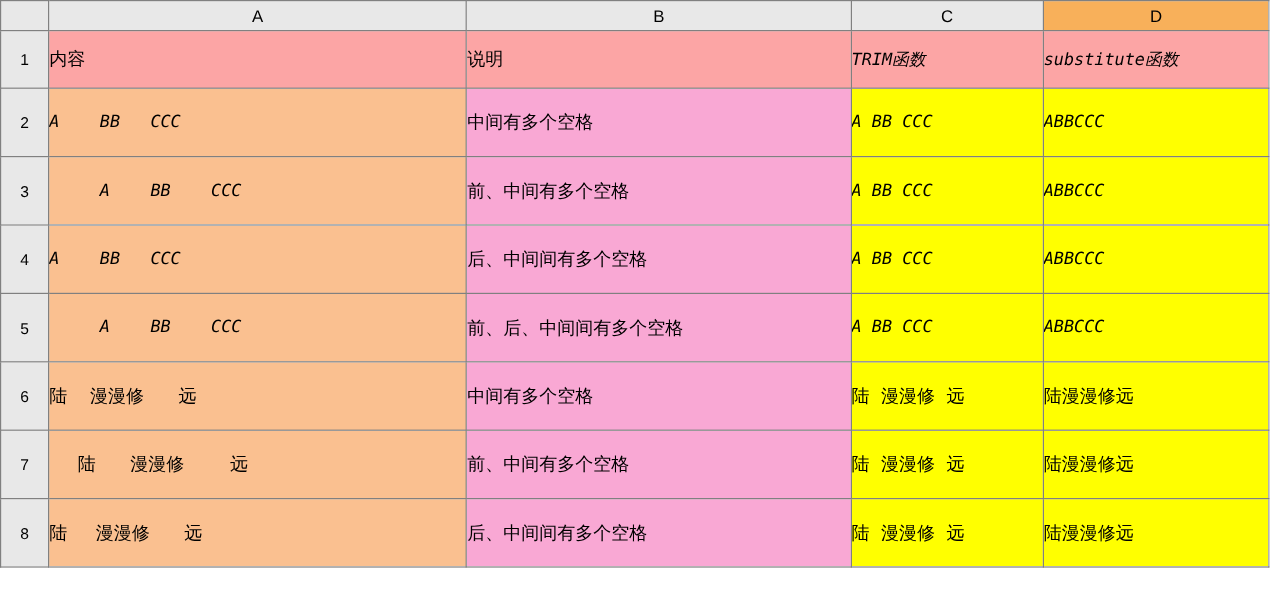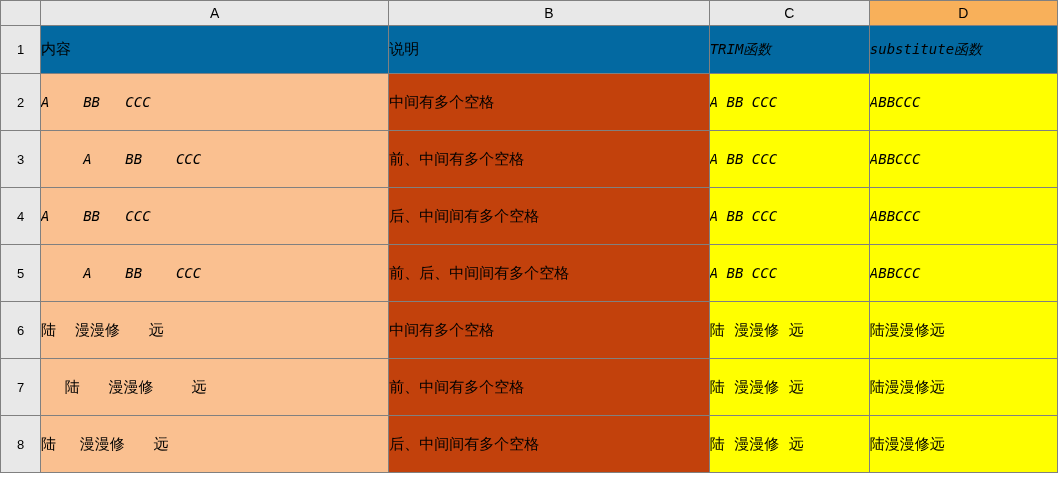--- a/index.html
+++ b/index.html
@@ -68,23 +68,23 @@
     font-family: "DejaVu Sans Mono", monospace;
     font-size: 14px;
     font-style: italic;
   }
   td.han {
     font-family: "DejaVu Sans", sans-serif;
     font-size: 15px;
   }
 
   
-  .fill-green   { background: #0369a1; }
+  .fill-green   { background: #fca5a5; }
   .fill-orange  { background: #fac090; }
-  .fill-mint    { background: #c2410c; }
+  .fill-mint    { background: #f9a8d4; }
   .fill-yellow  { background: #ffff00; }
 
   .row-h-tall { height: 57px; }
   .row-h-hdr  { height: 48px; }
 </style>
 </head>
 <body>
 
 <table class="sheet">
   <colgroup>

